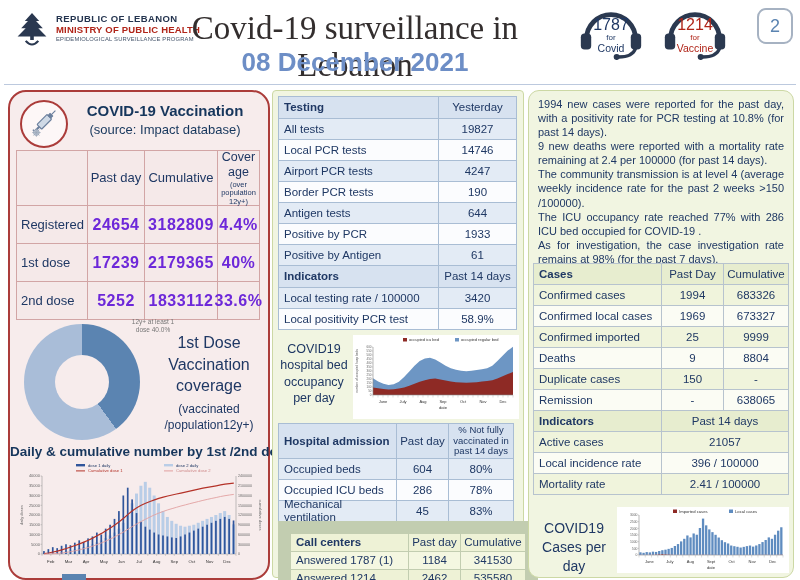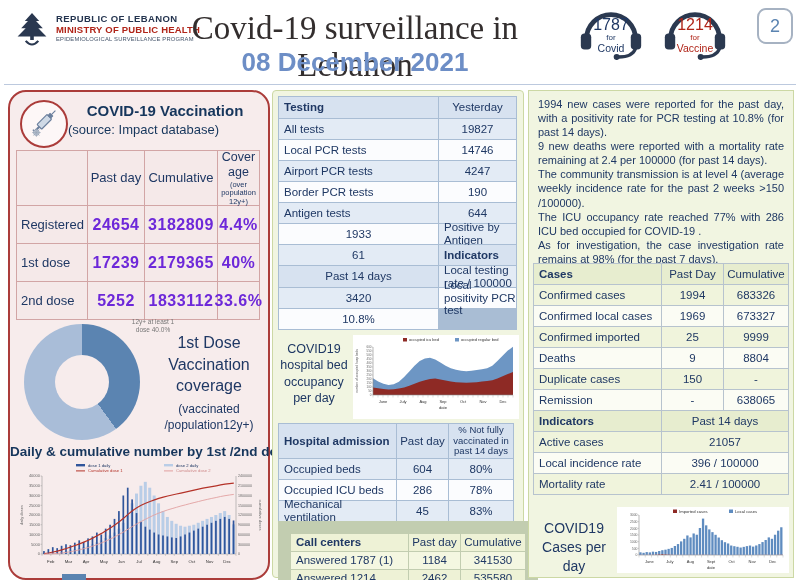--- a/index.html
+++ b/index.html
@@ -18,26 +18,26 @@
   .hotline{width:66px;height:56px;}
   .hotline .num{position:absolute;top:11px;left:0;width:66px;text-align:center;font-size:16px;font-weight:normal;}
   .hotline .for{position:absolute;top:28px;left:0;width:66px;text-align:center;font-size:8px;}
   .hotline .lbl{position:absolute;top:37px;left:0;width:66px;text-align:center;font-size:10.5px;}
   .navy{color:#1f3864;} .red{color:#b02418;}
   .pagebox{left:757px;top:8px;width:32px;height:32px;border:2px solid #a6b2c2;border-radius:9px;
            display:flex;align-items:center;justify-content:center;font-size:18px;color:#5b84b1;background:#fff;}
   
   .panel-left{left:8px;top:90px;width:258px;height:486px;background:#f7ecec;border:2px solid #ab3c3a;border-radius:18px;}
   .panel-mid{left:272px;top:90px;width:250px;height:486px;background:#f1f5e1;border:1px solid #ccd8a4;border-radius:4px;}
-  .panel-right{left:528px;top:90px;width:264px;height:486px;background:#f1f5e1;border:1px solid #ccd8a4;border-radius:0;text-decoration:underline;}
+  .panel-right{left:528px;top:90px;width:264px;height:486px;background:#f1f5e1;border:1px solid #ccd8a4;border-radius:11px;text-decoration:underline;}
   
   .vacc-icon-circle{left:10px;top:8px;width:44px;height:44px;border:2.5px solid #ab3c3a;border-radius:50%;
                     background:#fdf7f7;display:flex;align-items:center;justify-content:center;}
   .vacc-title{left:58px;top:10px;width:194px;text-align:center;font-size:15px;font-weight:bold;color:#16365c;}
-  .vacc-subtitle{left:58px;top:30px;width:194px;text-align:left;font-size:13px;color:#16365c;}
+  .vacc-subtitle{left:58px;top:30px;width:194px;text-align:center;font-size:13px;color:#16365c;}
   .vtable{left:6px;top:58px;display:grid;grid-template-columns:70px 56px 72px 41px;
           grid-template-rows:54px 37px 37px 37px;gap:1px;background:#d2a5a5;padding:1px;}
   .vc{background:#f5e9e9;display:flex;align-items:center;font-size:13px;}
   .vc.hd{justify-content:center;text-align:center;color:#1f3864;flex-direction:column;line-height:1.15;}
   .vc.lbl{padding-left:4px;color:#1f3864;}
   .vc.val{justify-content:center;color:#6d28d9;font-weight:bold;font-size:16px;letter-spacing:.5px;}
   .cov-note{font-size:7.5px;line-height:1.1;margin-top:2px;}
   .cov-main{overflow-wrap:anywhere;width:40px;text-align:center;font-size:12.5px;}
   .donut{left:14px;top:232px;width:116px;height:116px;border-radius:50%;}
   .donut::after{content:"";position:absolute;inset:31px;border-radius:50%;background:#f7ecec;}
@@ -354,29 +354,30 @@
       <div class="bc l bg-o">All tests</div>
       <div class="bc v bg-o">19827</div>
       <div class="bc l bg-e">Local PCR tests</div>
       <div class="bc v bg-e">14746</div>
       <div class="bc l bg-o">Airport PCR tests</div>
       <div class="bc v bg-o">4247</div>
       <div class="bc l bg-e">Border PCR tests</div>
       <div class="bc v bg-e">190</div>
       <div class="bc l bg-o">Antigen tests</div>
       <div class="bc v bg-o">644</div>
+      <div class="bc l bg-e">Positive by PCR</div>
       <div class="bc v bg-e">1933</div>
       <div class="bc l bg-o">Positive by Antigen</div>
       <div class="bc v bg-o">61</div>
       <div class="bc l b bg-h">Indicators</div>
       <div class="bc v bg-h">Past 14 days</div>
       <div class="bc l bg-o">Local testing rate / 100000</div>
       <div class="bc v bg-o">3420</div>
       <div class="bc l bg-e">Local positivity PCR test</div>
-      <div class="bc v bg-e">10.8%</div>
+      <div class="bc v bg-e">58.9%</div>
     </div>
 
     <div class="abs bed-label">COVID19 hospital bed occupancy per day</div>
     <svg class="abs bed-svg" id="bed-svg" width="166" height="84">
         <polygon points="20,60 20.0,43.2 25.2,46.4 30.4,48.8 35.6,50.0 40.7,49.2 45.9,46.8 51.1,42.0 56.3,36.4 61.5,30.8 66.7,26.0 71.9,23.6 77.0,22.8 82.2,24.4 87.4,27.6 92.6,30.8 97.8,33.2 103.0,34.8 108.1,35.8 113.3,36.3 118.5,35.8 123.7,35.0 128.9,34.2 134.1,33.2 139.3,30.8 144.4,26.0 149.6,20.8 154.8,15.6 160.0,11.7 160,60" fill="#6d96c4"></polygon>
         <polygon points="20,60 20.0,52.4 25.2,53.2 30.4,54.0 35.6,54.4 40.7,54.2 45.9,53.6 51.1,52.4 56.3,50.8 61.5,48.8 66.7,46.8 71.9,45.2 77.0,44.0 82.2,43.6 87.4,44.4 92.6,45.6 97.8,46.6 103.0,47.2 108.1,47.6 113.3,47.8 118.5,47.6 123.7,47.2 128.9,46.6 134.1,46.0 139.3,45.2 144.4,43.6 149.6,41.2 154.8,39.0 160.0,37.1 160,60" fill="#8e2a25"></polygon>
         <text x="18.5" y="61.1" font-size="3" fill="#666" text-anchor="end">0</text>
         <line x1="18.8" y1="60" x2="20" y2="60" stroke="#999" stroke-width="0.4"></line>
         <text x="18.5" y="57.1" font-size="3" fill="#666" text-anchor="end">50</text>
         <line x1="18.8" y1="56" x2="20" y2="56" stroke="#999" stroke-width="0.4"></line>

